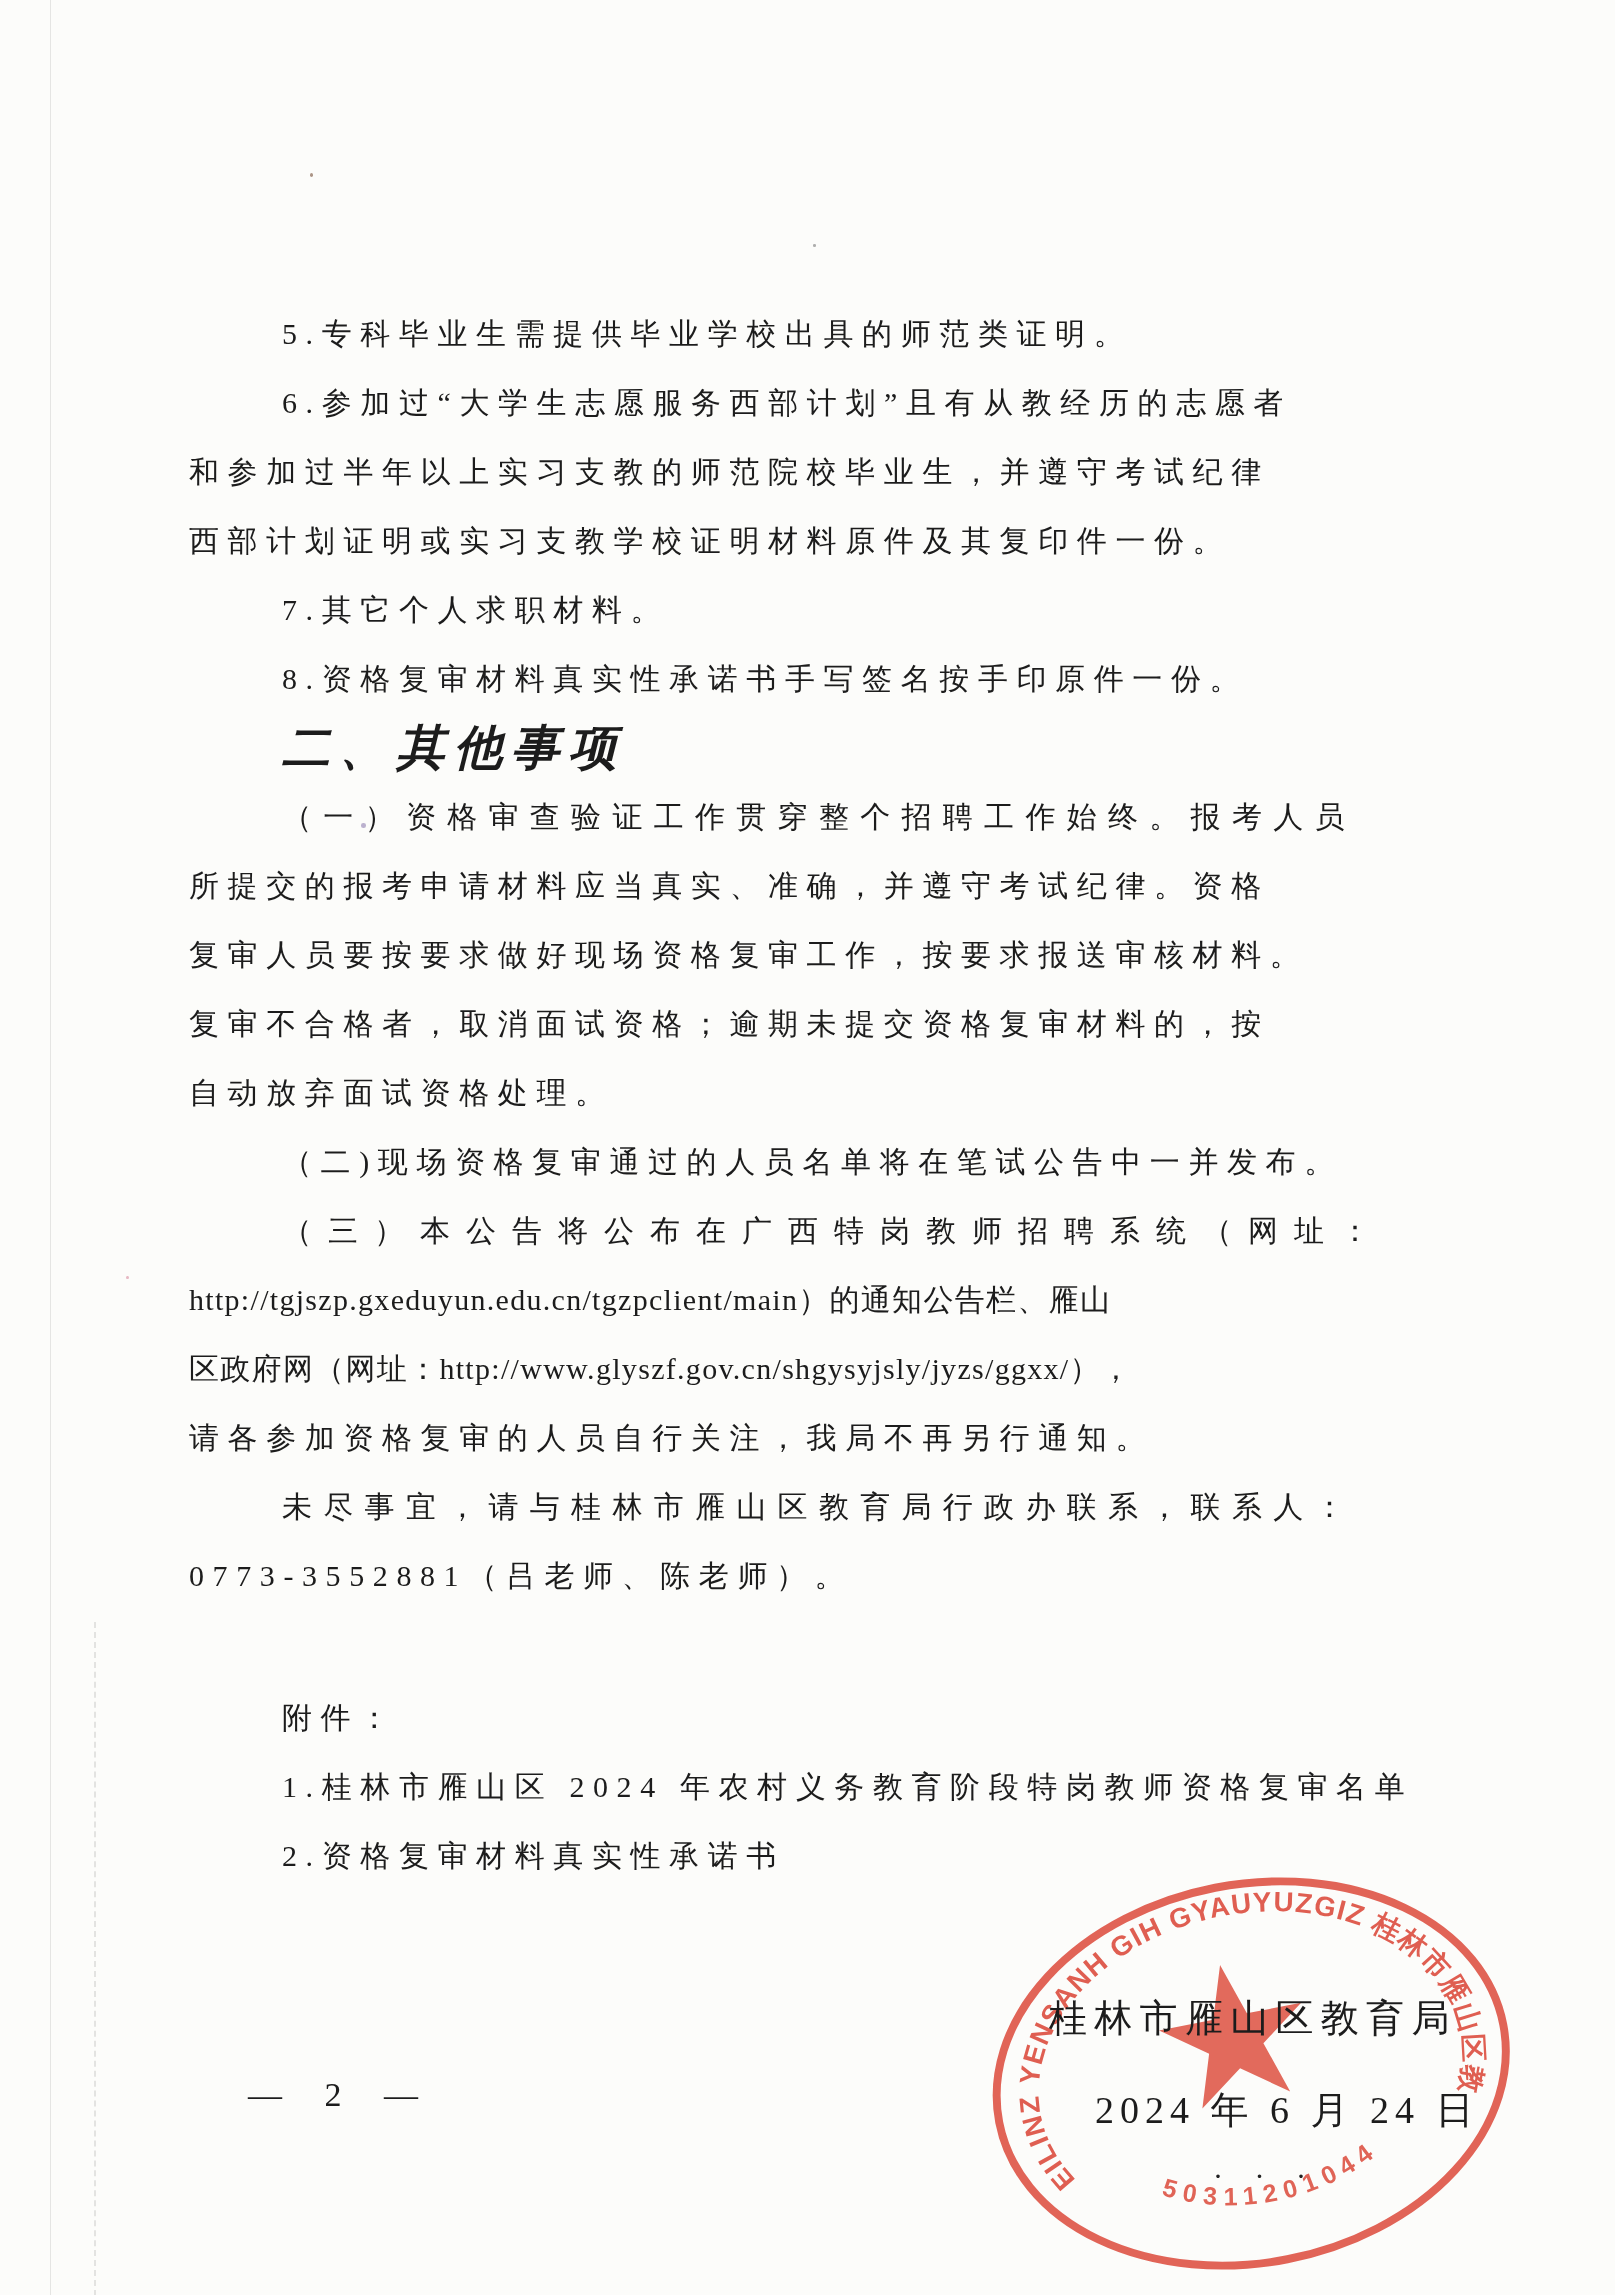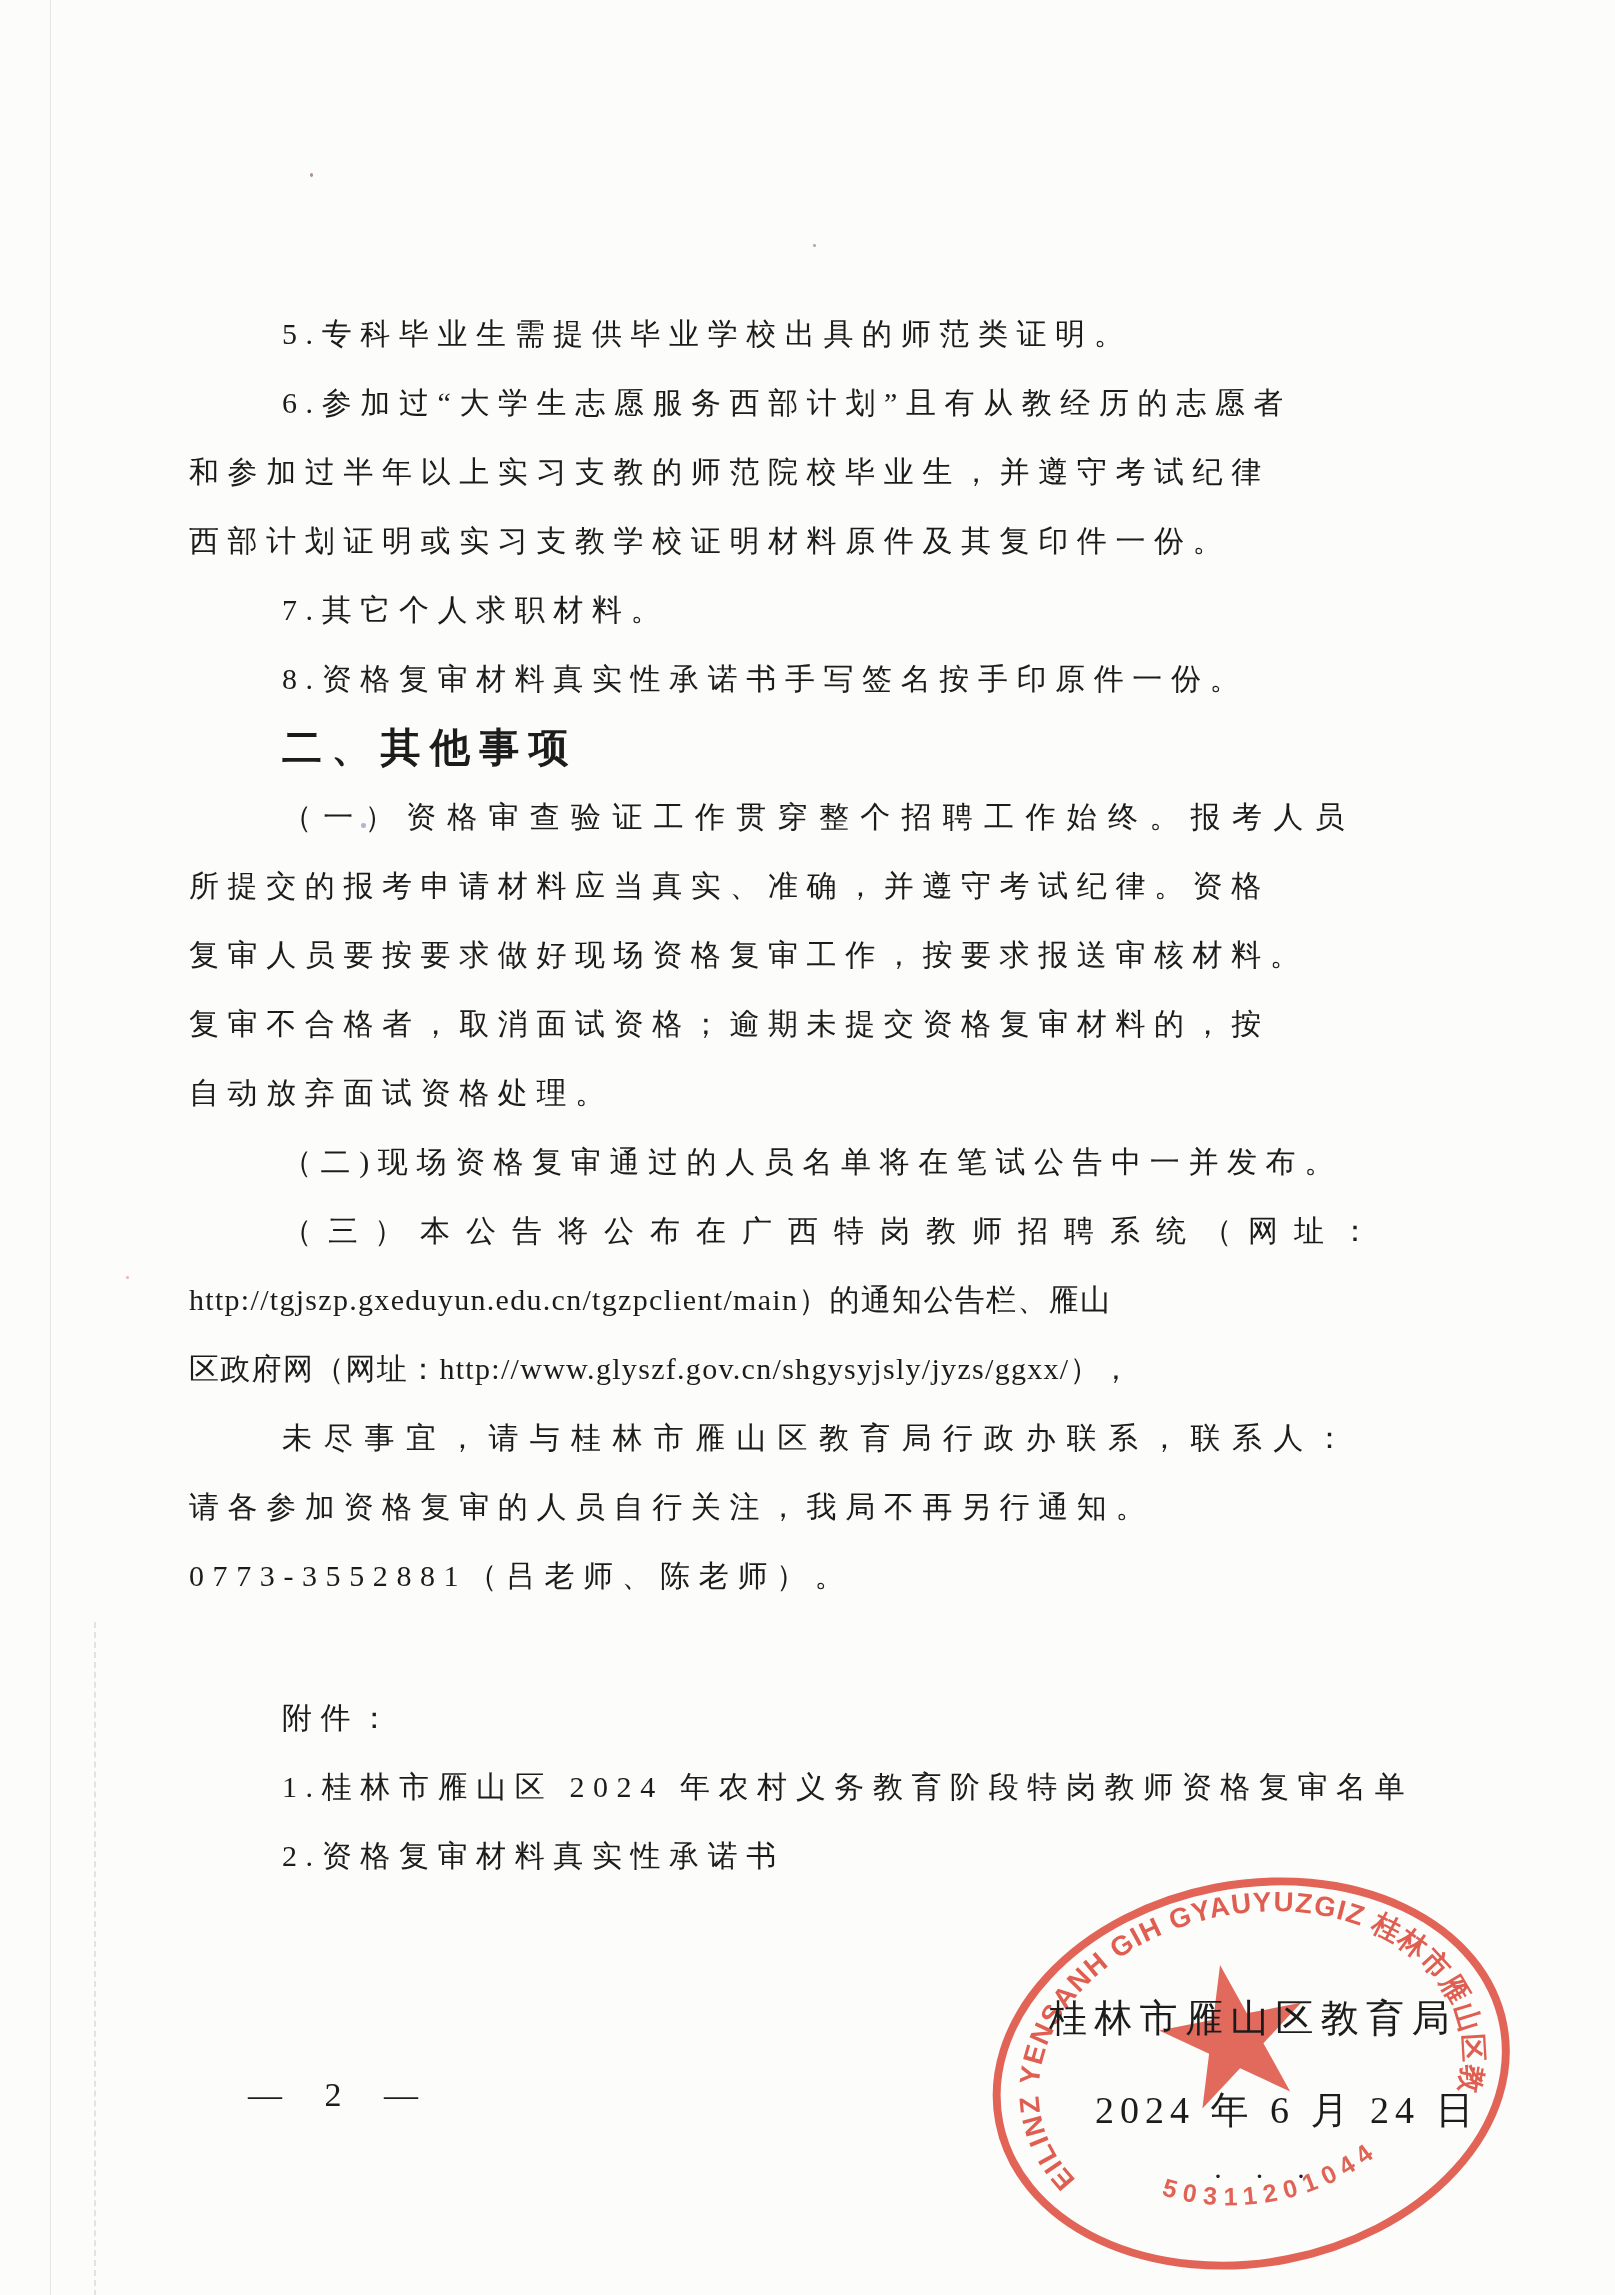--- a/index.html
+++ b/index.html
@@ -16,21 +16,21 @@
   .dash-line{position:absolute;left:94px;top:1622px;width:0;height:674px;border-left:2px dashed #c6c6c4;opacity:.45;}
   .speck{position:absolute;border-radius:50%;}
 
   .doc-body{position:absolute;left:189px;top:299px;width:1344px;}
   .line{
     height:69px;line-height:69px;
     font-size:30px;letter-spacing:8.6px;
     white-space:nowrap;
   }
   .indent{padding-left:93px;}
-  .heading{font-family:"Liberation Sans","DejaVu Sans",sans-serif;font-weight:700;font-size:40px;letter-spacing:9.3px;}
+  .heading{font-family:"Liberation Sans","DejaVu Sans",sans-serif;font-weight:700;font-size:48px;letter-spacing:9.3px;font-style:italic;}
   .spread{letter-spacing:16px;}
   .spread-sm{letter-spacing:11.3px;}
   .url{letter-spacing:1.3px;}
 
   .attachment{margin-top:73px;}
 
   .closing-issuer{position:absolute;left:1049px;top:1993px;font-size:38px;letter-spacing:7.3px;white-space:nowrap;z-index:3;}
   .closing-date{position:absolute;left:1095px;top:2085px;font-size:38px;letter-spacing:6px;white-space:nowrap;z-index:3;}
   .closing-marks{position:absolute;left:1213px;top:2159px;font-size:30px;letter-spacing:12px;white-space:nowrap;z-index:3;color:#222;}
 
@@ -65,22 +65,22 @@
     <div class="line indent heading">二、其他事项</div>
     <div class="line indent spread-sm">（一）资格审查验证工作贯穿整个招聘工作始终。报考人员</div>
     <div class="line">所提交的报考申请材料应当真实、准确，并遵守考试纪律。资格</div>
     <div class="line">复审人员要按要求做好现场资格复审工作，按要求报送审核材料。</div>
     <div class="line">复审不合格者，取消面试资格；逾期未提交资格复审材料的，按</div>
     <div class="line">自动放弃面试资格处理。</div>
     <div class="line indent">（二)现场资格复审通过的人员名单将在笔试公告中一并发布。</div>
     <div class="line indent spread">（三）本公告将公布在广西特岗教师招聘系统（网址：</div>
     <div class="line url">http://tgjszp.gxeduyun.edu.cn/tgzpclient/main）的通知公告栏、雁山</div>
     <div class="line url">区政府网（网址：http://www.glyszf.gov.cn/shgysyjsly/jyzs/ggxx/），</div>
+    <div class="line">请各参加资格复审的人员自行关注，我局不再另行通知。</div>
     <div class="line indent spread-sm">未尽事宜，请与桂林市雁山区教育局行政办联系，联系人：</div>
-    <div class="line">请各参加资格复审的人员自行关注，我局不再另行通知。</div>
     <div class="line">0773-3552881（吕老师、陈老师）。</div>
 
     <div class="attachment">
       <div class="line indent">附件：</div>
       <div class="line indent">1.桂林市雁山区 2024 年农村义务教育阶段特岗教师资格复审名单</div>
       <div class="line indent">2.资格复审材料真实性承诺书</div>
     </div>
   </div>
 
   <div class="seal">

